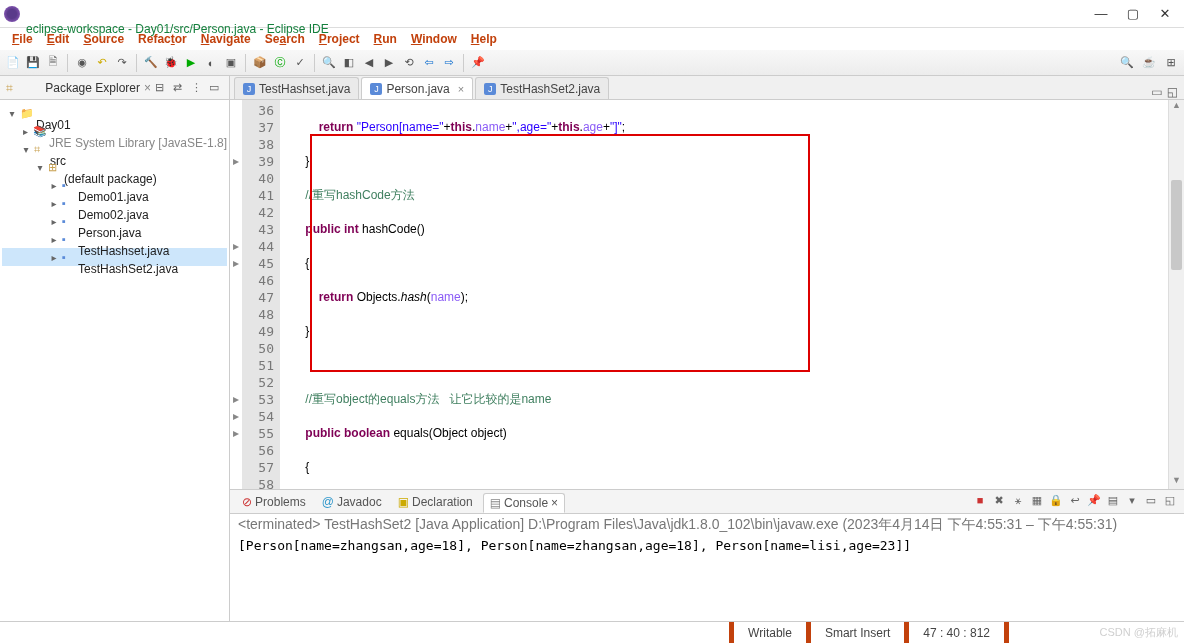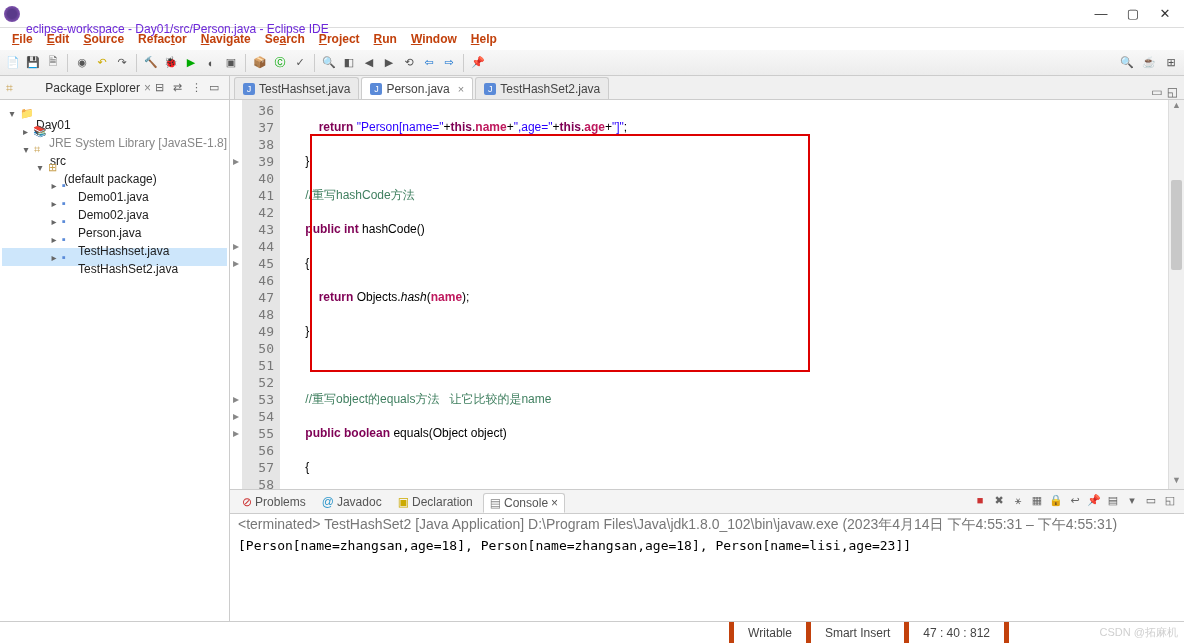--- a/index.html
+++ b/index.html
@@ -1,20 +1,20 @@
 <!DOCTYPE html>
 <html><head>
 <meta charset="utf-8">
 <style>
 * { margin: 0; padding: 0; box-sizing: border-box; font-family: "Segoe UI", Tahoma, sans-serif; font-size: 12px; }
 body { width: 1184px; height: 643px; background: #fff; display: flex; flex-direction: column; overflow: hidden; }
 
 .titlebar { height: 28px; background: #fff; display: flex; align-items: center; padding: 0 4px; border-bottom: 1px solid #ddd; }
 .titlebar .icon { width: 16px; height: 16px; margin-right: 6px; background: radial-gradient(circle, #5a3a8a 40%, #8a5ab8 80%); border-radius: 50%; }
-.titlebar .title { flex: 1; color: #6d28d9; margin-top: 30px; }
+.titlebar .title { flex: 1; color: #15803d; margin-top: 30px; }
 .titlebar .winbtns { display: flex; gap: 18px; padding-right: 8px; }
 .titlebar .winbtns span { width: 14px; text-align: center; color: #333; cursor: default; font-size: 13px; }
 
 .menubar { height: 22px; display: flex; align-items: center; padding: 0 6px; gap: 2px; }
 .menubar span { padding: 2px 6px; color: #c2410c; font-weight: bold; }
 .menubar span u { text-decoration: underline; }
 
 .toolbar { height: 26px; display: flex; align-items: center; padding: 0 4px; gap: 2px; border-bottom: 1px solid #ccc; background: linear-gradient(#f8f8f8,#ececec); }
 .tbtn { width: 18px; height: 18px; display: inline-flex; align-items: center; justify-content: center; font-size: 11px; color: #555; border-radius: 2px; }
 .tbtn.green { color: #0a0; }
@@ -50,21 +50,21 @@
 .code-pane { flex: 1; display: flex; overflow: hidden; position: relative; background: #fff; }
 .gutter { width: 38px; background: #e5e5e5; text-align: right; padding-right: 6px; color: #787878; font-family: Consolas, monospace; font-size: 13px; line-height: 17px; padding-top: 2px; user-select: none; }
 .marker-col { width: 12px; background: #fff; font-family: Consolas, monospace; font-size: 11px; line-height: 17px; padding-top: 2px; color: #888; }
 .marker-col div { height: 17px; text-align: center; }
 .code { flex: 1; font-family: Consolas, monospace; font-size: 13px; line-height: 17px; padding-top: 2px; white-space: pre; position: relative; }
 .code .line { height: 17px; padding-left: 12px; position: relative; }
 .kw { color: #7f0055; font-weight: bold; }
 .str { color: #2a00ff; }
 .com { color: #3f7f5f; }
 .static-call { font-style: italic; }
-.field { color: #be185d; font-weight: bold; }
+.field { color: #8b5cf6; }
 .redbox { position: absolute; border: 2px solid #d00; pointer-events: none; }
 .vscroll { width: 16px; background: #f0f0f0; border-left: 1px solid #ddd; position: relative; }
 .vscroll .thumb { position: absolute; left: 2px; right: 2px; top: 80px; height: 90px; background: #c8c8c8; border-radius: 2px; }
 .vscroll .arrow { position: absolute; left: 0; right: 0; height: 14px; text-align: center; color: #888; font-size: 9px; }
 
 .bottom-views { height: 132px; border-top: 1px solid #ccc; display: flex; flex-direction: column; }
 .bv-tabs { height: 24px; display: flex; align-items: center; padding: 0 6px; gap: 4px; background: #f4f4f4; border-bottom: 1px solid #ccc; }
 .bvtab { display: flex; align-items: center; gap: 3px; padding: 2px 6px; color: #555; }
 .bvtab.active { background: #fff; border: 1px solid #ccc; border-bottom-color: #fff; border-radius: 3px 3px 0 0; position: relative; top: 1px; }
 .bv-tabs .right { margin-left: auto; display: flex; gap: 3px; }

